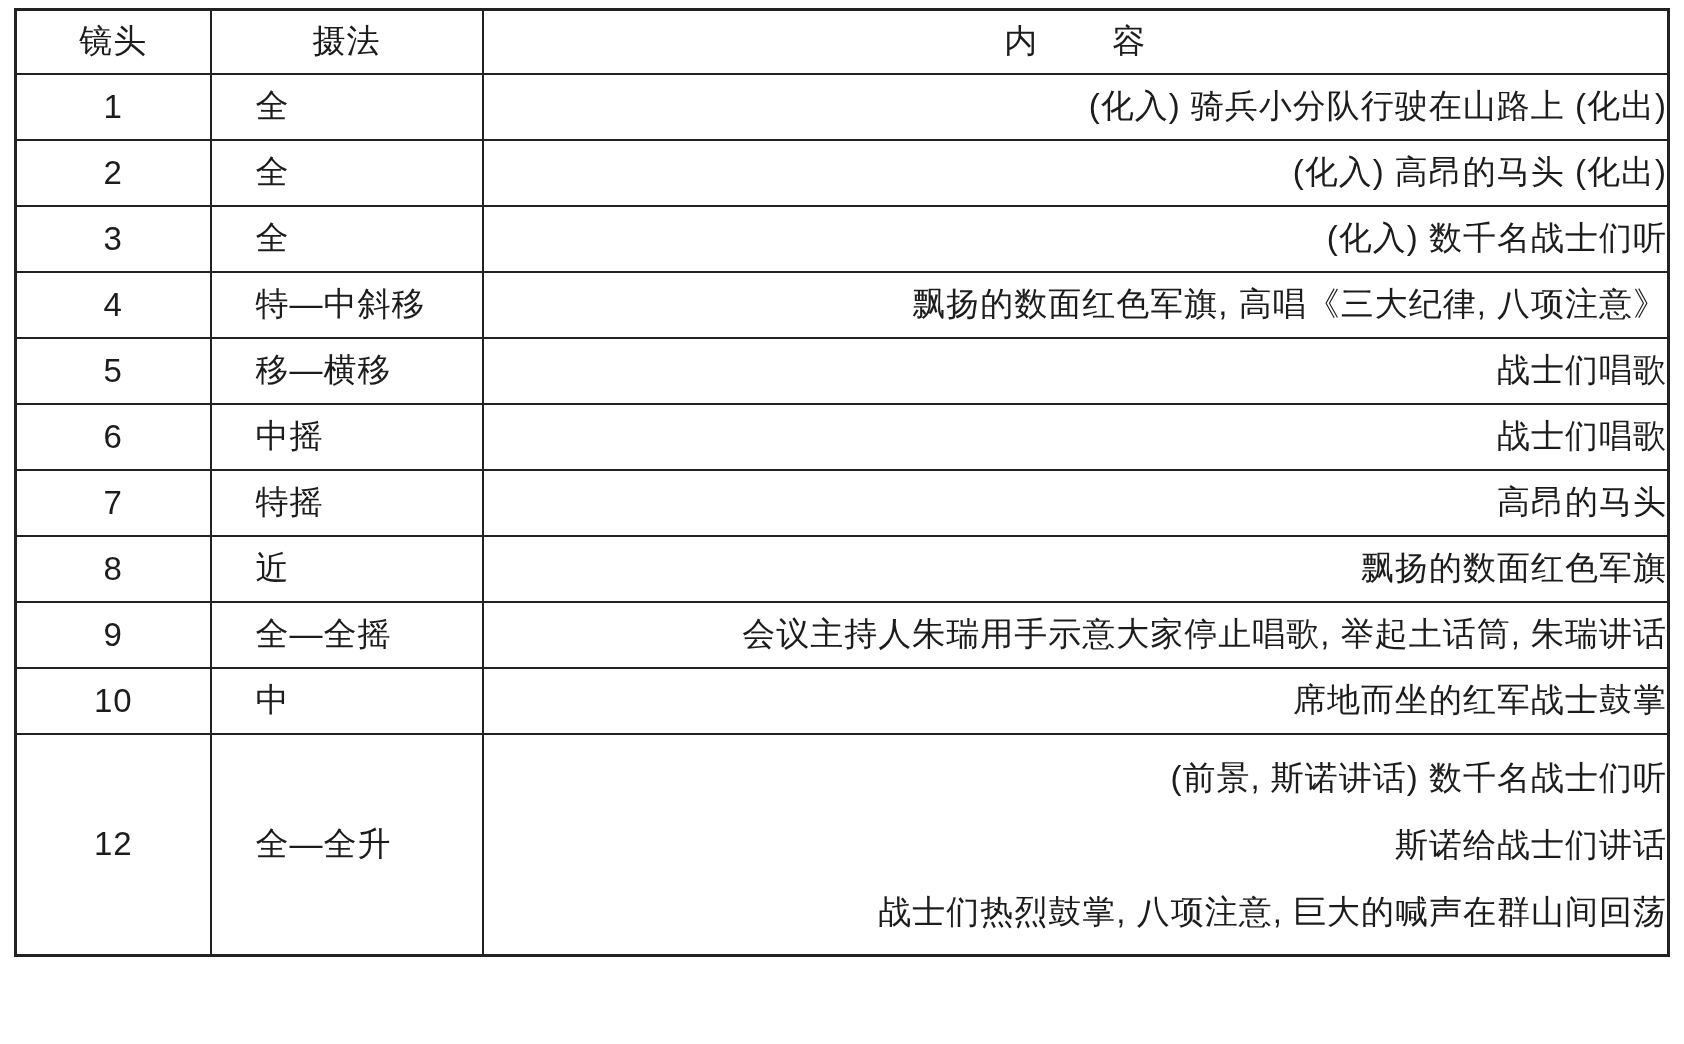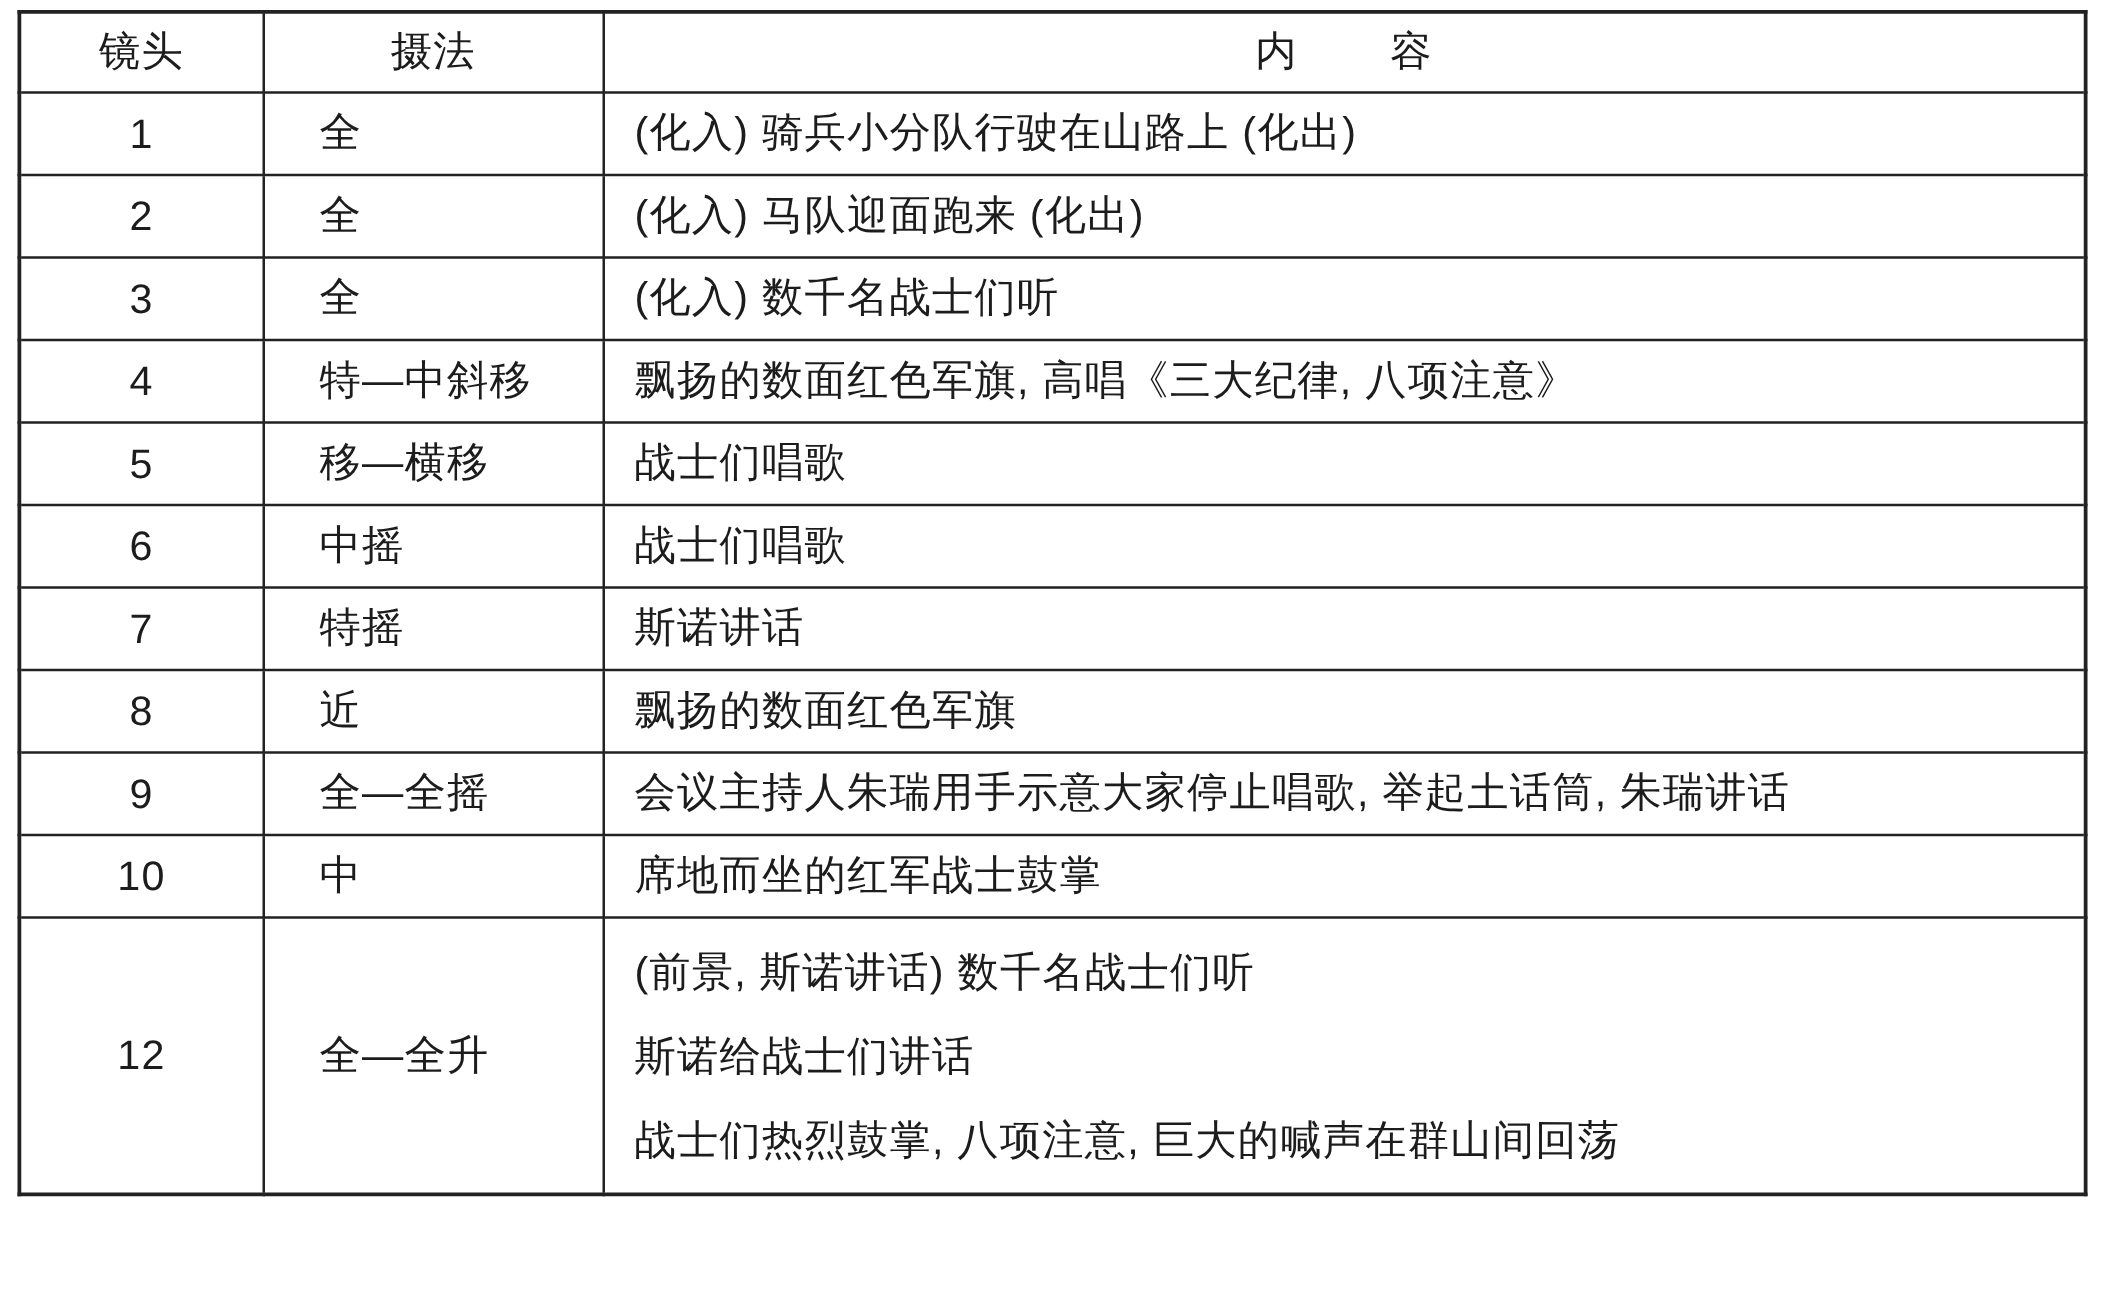--- a/index.html
+++ b/index.html
@@ -30,21 +30,21 @@
     padding: 0;
     vertical-align: middle;
     letter-spacing: 1px;
   }
   thead tr { height: 64px; }
   tbody tr { height: 66px; }
   tbody tr.tall { height: 222px; }
   th { text-align: center; font-weight: 400; }
   td.shot { text-align: center; }
   td.method { text-align: left; padding-left: 44px; }
-  td.content { text-align: left; padding-left: 24px; }
+  td.content { text-align: right; padding-left: 24px; }
   .hgap { display: inline-block; width: 74px; }
   .line { line-height: 67px; white-space: nowrap; }
   td.content.multi { vertical-align: middle; padding-top: 4px; padding-bottom: 4px; margin-top: 16px; }
 </style>
 </head>
 <body>
 
 <div class="page">
   <table class="shotlist">
     <colgroup>
@@ -61,21 +61,21 @@
     </thead>
     <tbody>
       <tr>
         <td class="shot">1</td>
         <td class="method">全</td>
         <td class="content">(化入) 骑兵小分队行驶在山路上 (化出)</td>
       </tr>
       <tr>
         <td class="shot">2</td>
         <td class="method">全</td>
-        <td class="content">(化入) 马队迎面跑来 (化出)</td>
+        <td class="content">(化入) 高昂的马头 (化出)</td>
       </tr>
       <tr>
         <td class="shot">3</td>
         <td class="method">全</td>
         <td class="content">(化入) 数千名战士们听</td>
       </tr>
       <tr>
         <td class="shot">4</td>
         <td class="method">特—中斜移</td>
         <td class="content">飘扬的数面红色军旗, 高唱《三大纪律, 八项注意》</td>
@@ -86,21 +86,21 @@
         <td class="content">战士们唱歌</td>
       </tr>
       <tr>
         <td class="shot">6</td>
         <td class="method">中摇</td>
         <td class="content">战士们唱歌</td>
       </tr>
       <tr>
         <td class="shot">7</td>
         <td class="method">特摇</td>
-        <td class="content">斯诺讲话</td>
+        <td class="content">高昂的马头</td>
       </tr>
       <tr>
         <td class="shot">8</td>
         <td class="method">近</td>
         <td class="content">飘扬的数面红色军旗</td>
       </tr>
       <tr>
         <td class="shot">9</td>
         <td class="method">全—全摇</td>
         <td class="content">会议主持人朱瑞用手示意大家停止唱歌, 举起土话筒, 朱瑞讲话</td>

